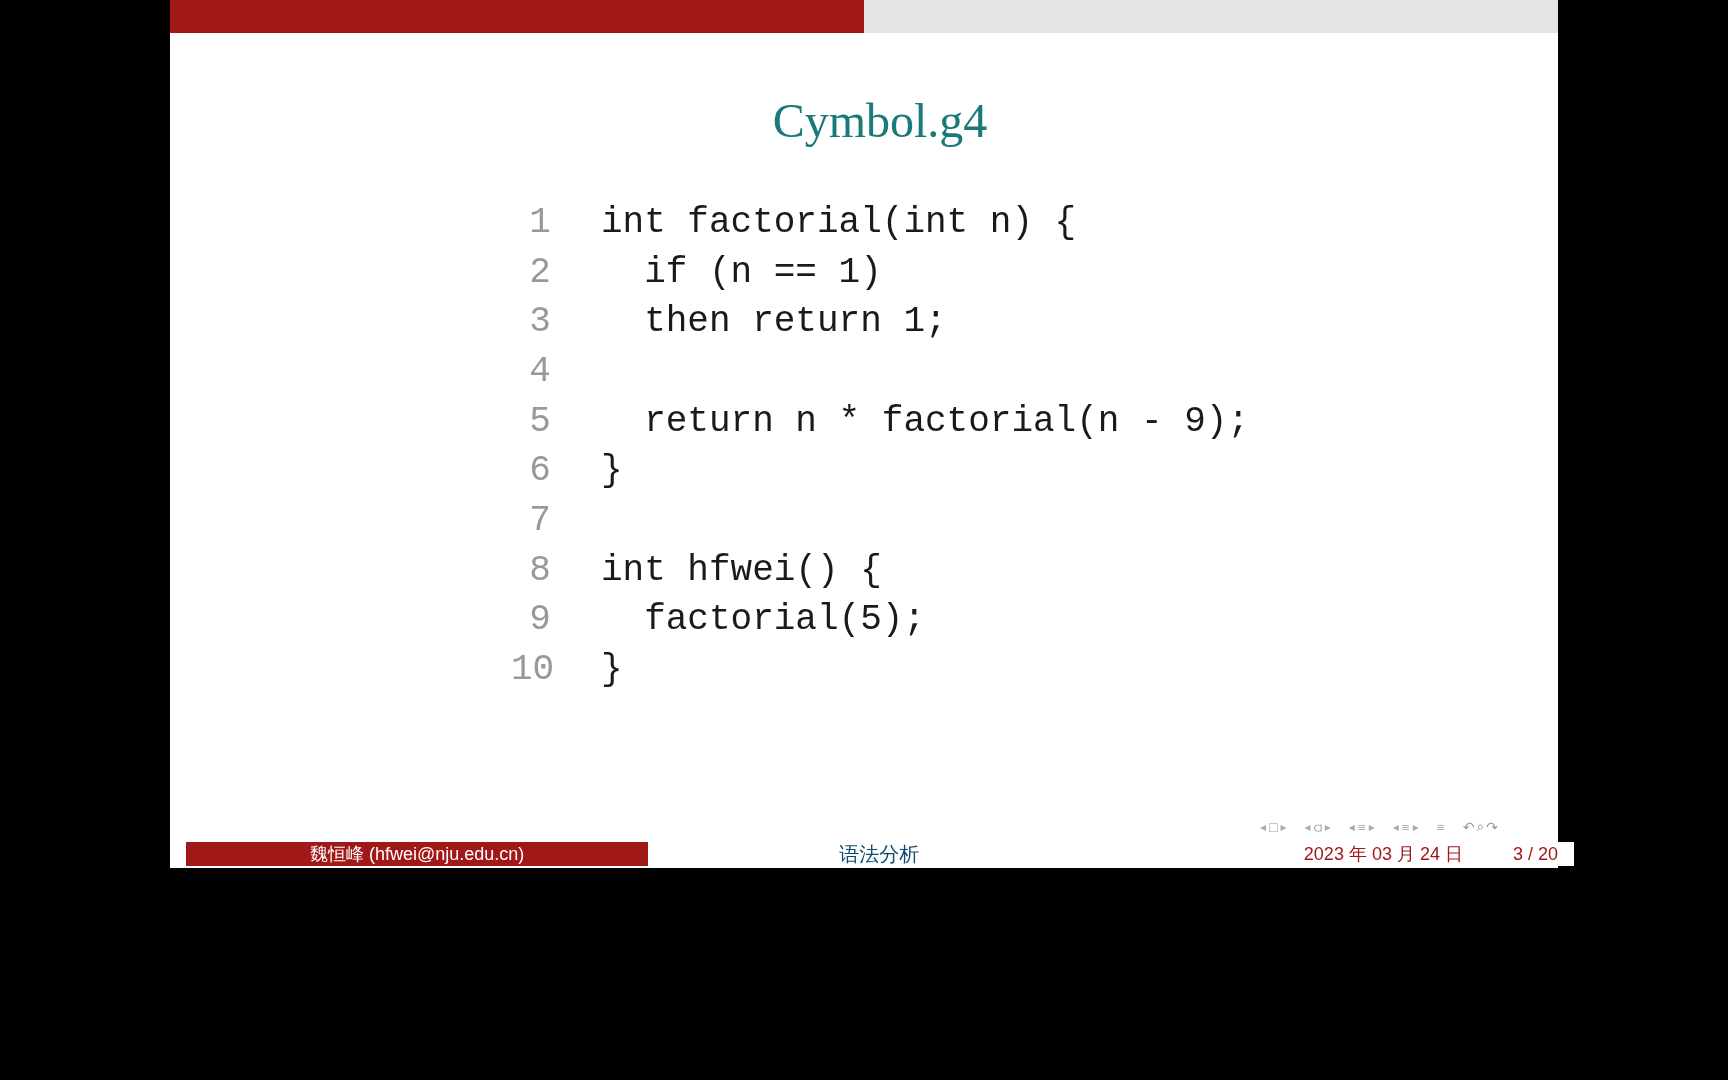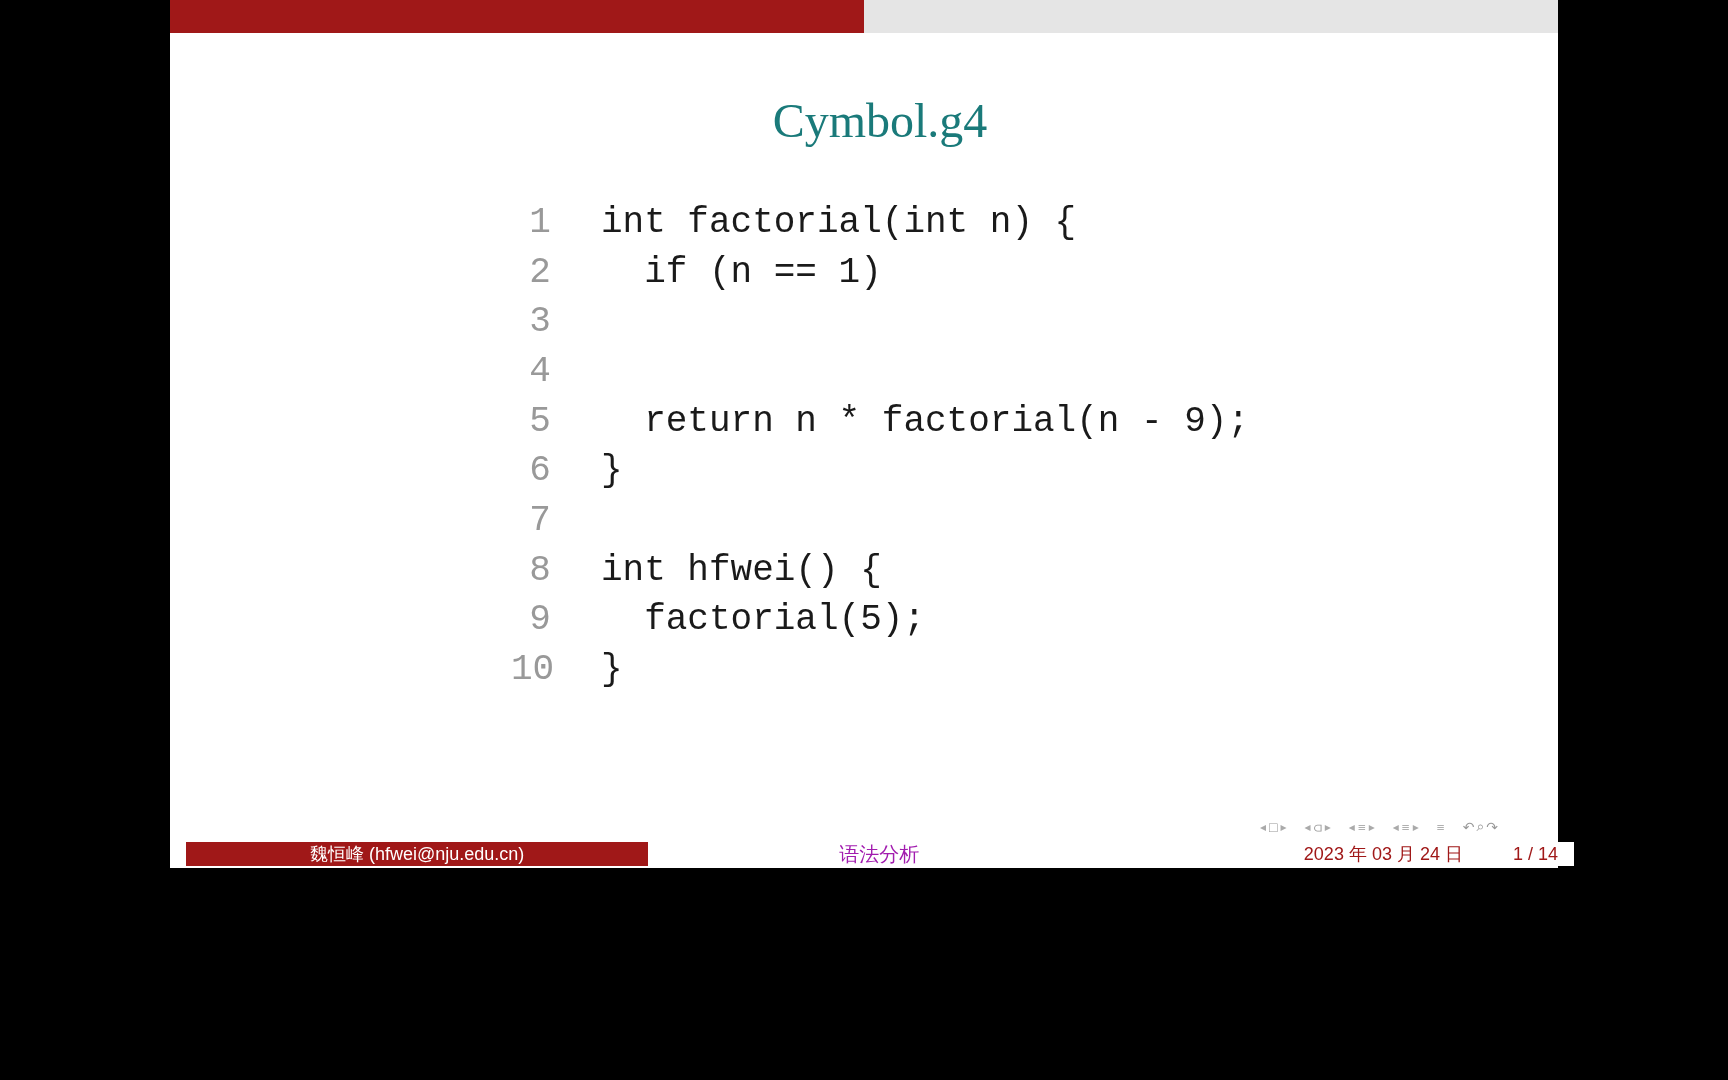--- a/index.html
+++ b/index.html
@@ -112,21 +112,21 @@
       background: #a01818;
       color: #fff;
       display: flex;
       align-items: center;
       justify-content: center;
       font-size: 18px;
     }
     .bottom-title {
       width: 33.3%;
       background: #fff;
-      color: #a21caf;
+      color: #0c4a6e;
       display: flex;
       align-items: center;
       justify-content: center;
       font-size: 20px;
     }
     .bottom-right {
       width: 33.4%;
       background: #fff;
       display: flex;
       align-items: center;
@@ -151,21 +151,21 @@
     <div class="top-bar-red"></div>
     <div class="top-bar-gray"></div>
   </div>
 
   <div class="slide-content">
     <h1 class="slide-title">Cymbol.g4</h1>
     
     <div class="code-block">
       <div class="code-line"><span class="line-number">1</span><span class="line-content">int factorial(int n) {</span></div>
       <div class="code-line"><span class="line-number">2</span><span class="line-content">  if (n == 1)</span></div>
-      <div class="code-line"><span class="line-number">3</span></div>
+      <div class="code-line"><span class="line-number">3</span><span class="line-content">  then return 1;</span></div>
       <div class="code-line"><span class="line-number">4</span><span class="line-content"></span></div>
       <div class="code-line"><span class="line-number">5</span><span class="line-content">  return n * factorial(n - 9);</span></div>
       <div class="code-line"><span class="line-number">6</span><span class="line-content">}</span></div>
       <div class="code-line"><span class="line-number">7</span><span class="line-content"></span></div>
       <div class="code-line"><span class="line-number">8</span><span class="line-content">int hfwei() {</span></div>
       <div class="code-line"><span class="line-number">9</span><span class="line-content">  factorial(5);</span></div>
       <div class="code-line"><span class="line-number">10</span><span class="line-content">}</span></div>
     </div>
   </div>
 
@@ -196,16 +196,16 @@
       <span>⌕</span>
       <span>↷</span>
     </span>
   </div>
 
   <div class="bottom-bar">
     <div class="bottom-author">魏恒峰  (hfwei@nju.edu.cn)</div>
     <div class="bottom-title">语法分析</div>
     <div class="bottom-right">
       <span class="bottom-date">2023 年 03 月 24 日</span>
-      <span class="bottom-page">1 / 14</span>
+      <span class="bottom-page">3 / 20</span>
     </div>
   </div>
 </div>
 
 </body></html>

